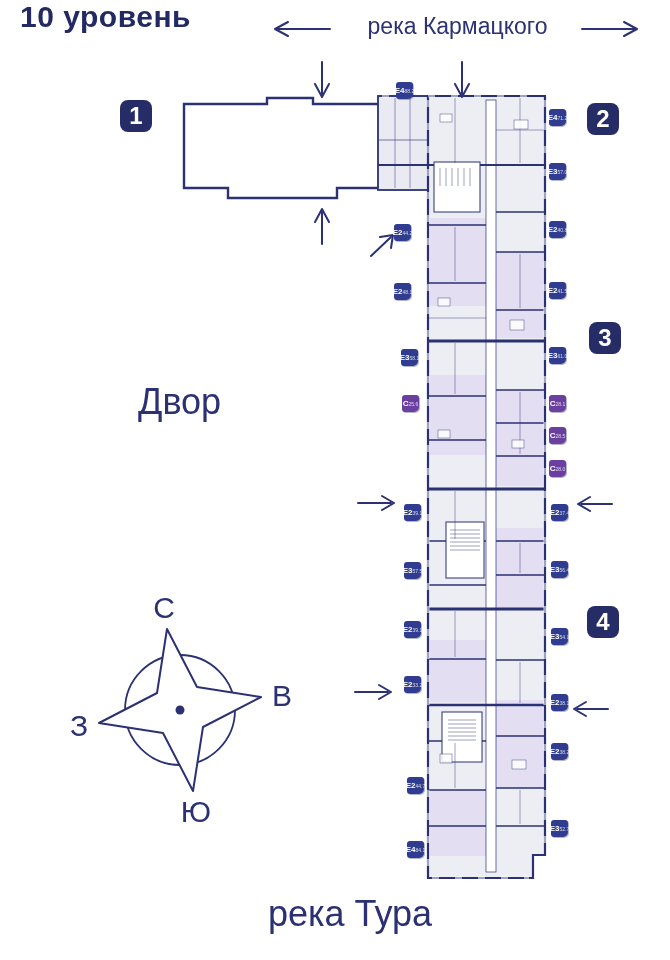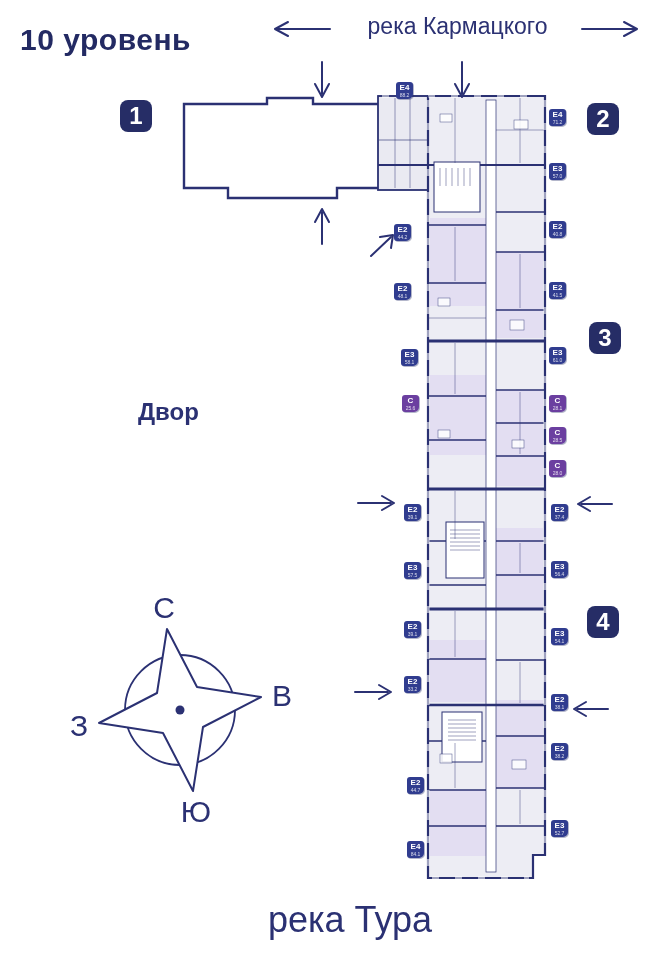--- a/index.html
+++ b/index.html
@@ -1,32 +1,32 @@
 <!DOCTYPE html>
 <html><head>
 <meta charset="utf-8">
 <style>
   html,body{margin:0;padding:0;background:#fff;}
   #stage{position:relative;width:670px;height:960px;background:#ffffff;overflow:hidden;
          font-family:"Liberation Sans",sans-serif;color:#2b3173;}
   #plan-svg{position:absolute;left:0;top:0;}
   .txt{position:absolute;white-space:nowrap;}
-  #page-title{left:20px;top:23px;font-size:30px;font-weight:700;color:#232a63;letter-spacing:.5px;}
+  #page-title{left:20px;top:0;font-size:30px;font-weight:700;color:#232a63;letter-spacing:.5px;}
   #street-label{left:340px;top:13px;width:235px;text-align:center;font-size:23px;font-weight:400;color:#2b3173;}
-  #yard-label{left:138px;top:398px;font-size:24px;font-weight:700;color:#2b3173;}
-  #river-label{left:200px;top:893px;width:300px;text-align:center;font-size:36px;font-weight:400;color:#2b3173;margin-top:6px;}
+  #yard-label{left:138px;top:381px;font-size:36px;font-weight:400;color:#2b3173;}
+  #river-label{left:200px;top:893px;width:300px;text-align:center;font-size:36px;font-weight:400;color:#2b3173;}
   .compass-letter{position:absolute;font-size:30px;font-weight:400;color:#2b3173;}
   #cl-n{left:151px;top:591px;width:26px;text-align:center;}
   #cl-e{left:269px;top:679px;width:26px;text-align:center;}
   #cl-w{left:66px;top:709px;width:26px;text-align:center;}
   #cl-s{left:179px;top:795px;width:34px;text-align:center;}
   .section-badge{position:absolute;width:32px;height:32px;background:#262d66;border-radius:8px;
      color:#fff;font-size:24px;font-weight:700;display:flex;align-items:center;justify-content:center;}
   .unit{position:absolute;width:17px;height:17px;background:#303c8f;border-radius:3px 3px 5px 3px;
-     color:#fff;display:flex;flex-direction:column;align-items:center;justify-content:center;line-height:1;
+     color:#fff;display:flex;flex-direction:row;align-items:center;justify-content:center;line-height:1;
      box-shadow:1px 1px 0 rgba(38,45,102,.35);}
   .unit .ut{font-size:8px;font-weight:700;}
   .unit .ua{font-size:5px;font-weight:400;opacity:.8;margin-top:1px;}
   .unit.studio{background:#6b3fa0;}
 </style>
 </head>
 <body>
 
 <div id="stage">
 

